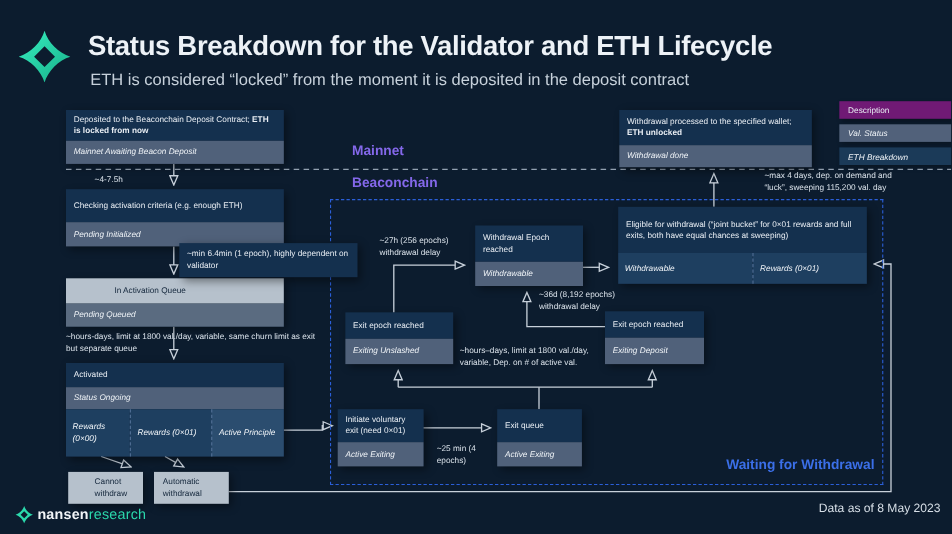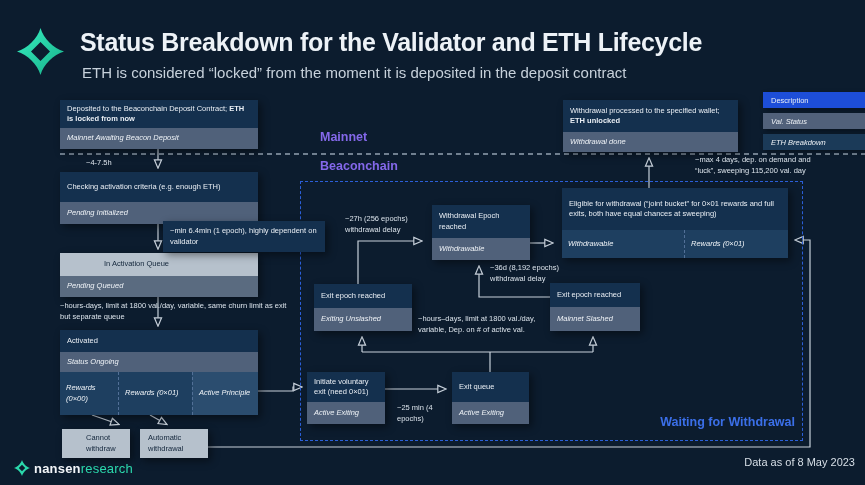--- a/index.html
+++ b/index.html
@@ -132,21 +132,21 @@
     <div class="status" style="height:22px;">Active Exiting</div>
   </div>
 
   <div class="nbox" style="left:314px;top:284px;width:98px;">
     <div class="desc" style="height:24px;">Exit epoch reached</div>
     <div class="status" style="height:23px;">Exiting Unslashed</div>
   </div>
 
   <div class="nbox" style="left:550px;top:283px;width:90px;">
     <div class="desc" style="height:24px;">Exit epoch reached</div>
-    <div class="status" style="height:24px;">Mainnet Slashed</div>
+    <div class="status" style="height:24px;">Exiting Deposit</div>
   </div>
 
   <div class="nbox" style="left:432px;top:205px;width:98px;">
     <div class="desc" style="height:33px;">Withdrawal Epoch reached</div>
     <div class="status" style="height:22px;">Withdrawable</div>
   </div>
 
   <div class="nbox" style="left:562px;top:188px;width:226px;">
     <div class="desc" style="height:42px;">Eligible for withdrawal (“joint bucket” for 0×01 rewards and full exits, both have equal chances at sweeping)</div>
     <div style="display:flex;height:28px;">
@@ -155,21 +155,21 @@
     </div>
   </div>
 
   <div class="nbox" style="left:563px;top:100px;width:175px;">
     <div class="desc" style="height:32px;">
       <span><span>Withdrawal processed to the specified wallet; </span><b>ETH unlocked</b></span>
     </div>
     <div class="status" style="height:20px;">Withdrawal done</div>
   </div>
 
-  <div class="legendrow" style="left:763px;top:92px;background:#1d4ed8;color:#E9EEF4;">Description</div>
+  <div class="legendrow" style="left:763px;top:92px;background:#701a75;color:#E9EEF4;">Description</div>
   <div class="legendrow" style="left:763px;top:113px;background:#51617A;color:#EFF3F7;font-style:italic;">Val. Status</div>
   <div class="legendrow" style="left:763px;top:134px;background:#1B3A58;color:#EFF3F7;font-style:italic;">ETH Breakdown</div>
 
   <div class="note" style="left:86px;top:158px;">~4-7.5h</div>
   <div class="note" style="left:60px;top:301px;width:238px;">~hours-days, limit at 1800 val./day, variable, same churn limit as exit but separate queue</div>
   <div class="note" style="left:345px;top:214px;width:92px;">~27h (256 epochs) withdrawal delay</div>
   <div class="note" style="left:490px;top:263px;width:105px;">~36d (8,192 epochs) withdrawal delay</div>
   <div class="note" style="left:418px;top:314px;width:122px;">~hours–days, limit at 1800 val./day, variable, Dep. on # of active val.</div>
   <div class="note" style="left:397px;top:403px;width:55px;">~25 min (4 epochs)</div>
   <div class="note" style="left:695px;top:155px;width:125px;">~max 4 days, dep. on demand and “luck”, sweeping 115,200 val. day</div>

